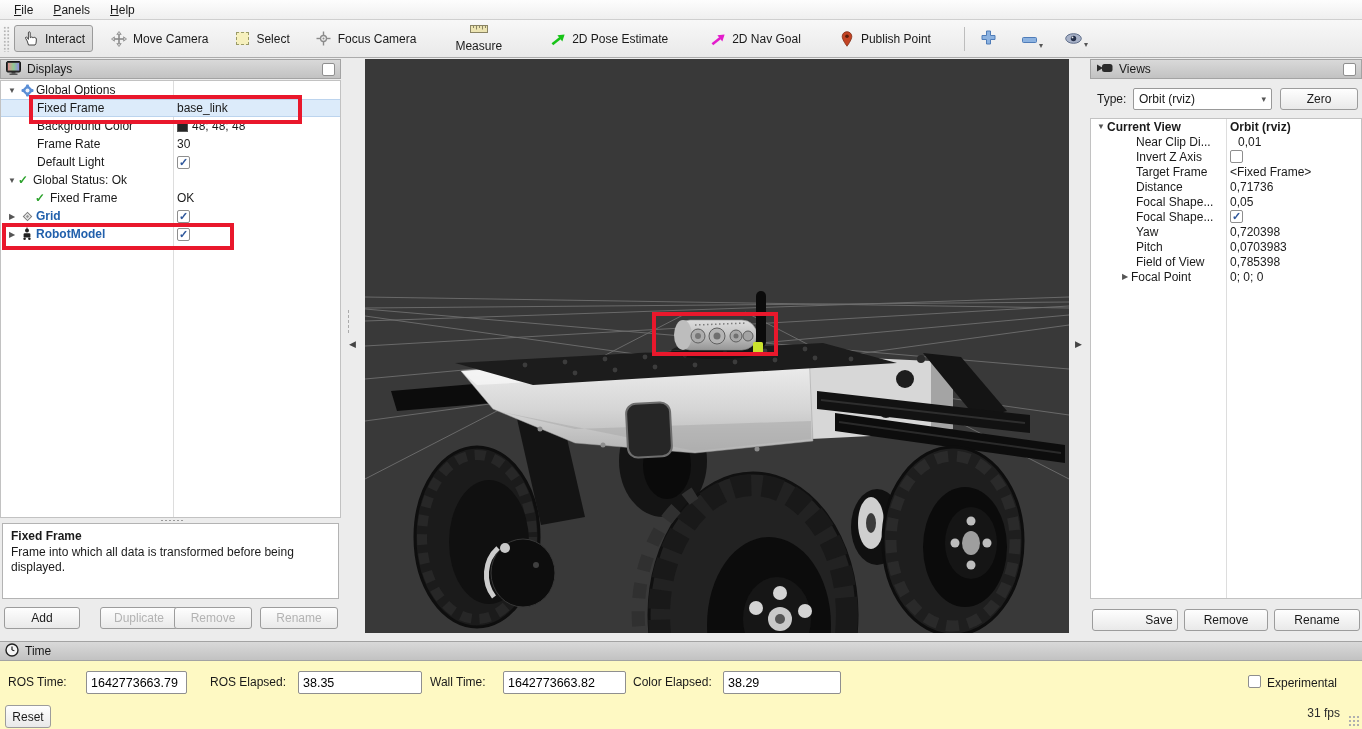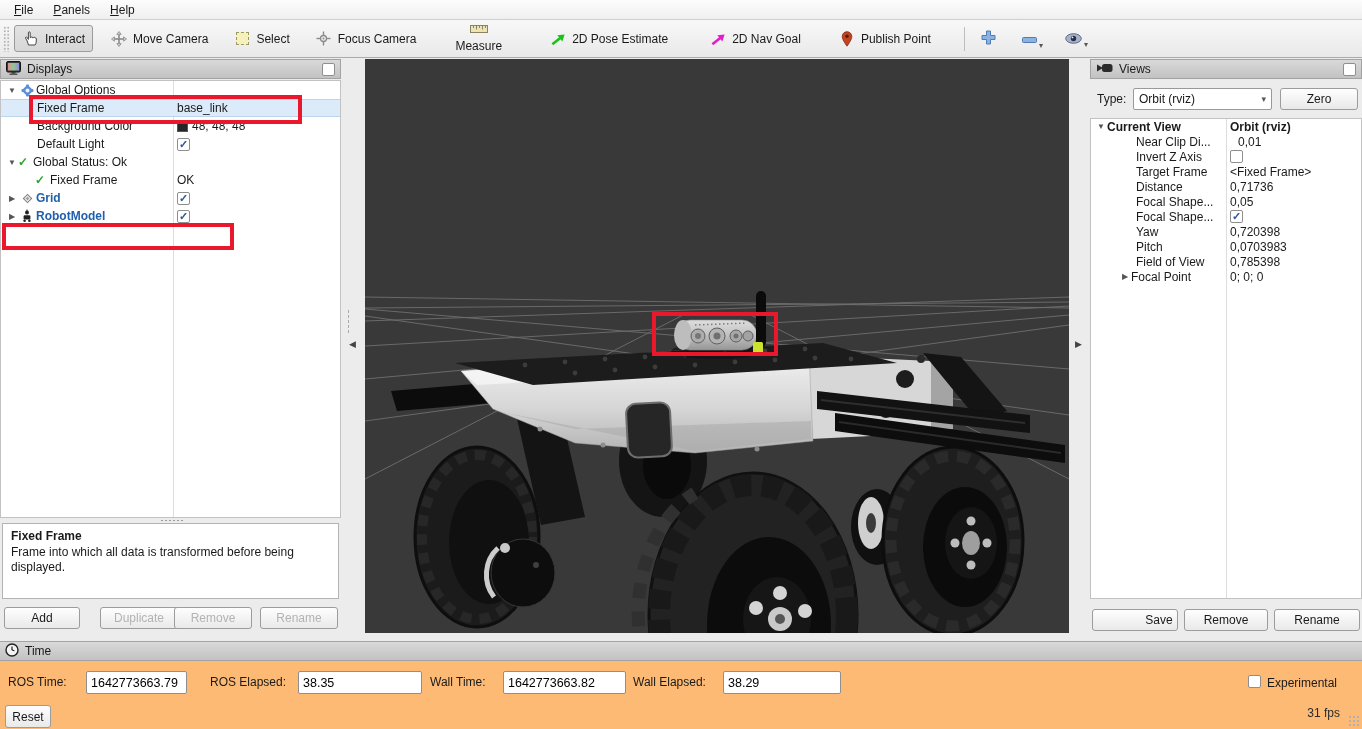--- a/index.html
+++ b/index.html
@@ -67,21 +67,21 @@
   .split-dots { position:absolute; top:250px; left:6px; width:3px; height:26px;
                 background-image:radial-gradient(#aaa 0.8px, transparent 1px); background-size:3px 5px; }
 
   
   .viewport { position:absolute; left:365px; top:59px; width:704px; height:574px; background:#393939; }
 
   
   .anno { position:absolute; border:4px solid #e9182c; z-index:60; pointer-events:none; }
 
   
-  .timepanel { position:absolute; left:0; top:641px; width:1362px; height:88px; background:#fdba74; }
+  .timepanel { position:absolute; left:0; top:641px; width:1362px; height:88px; background:#fef9c3; }
   .tfield { position:absolute; display:flex; align-items:center; }
   .tinput { position:absolute; height:23px; background:#fff; border:1px solid #8f8f8f; border-radius:2px;
             font-family:"Liberation Sans",sans-serif; font-size:12.5px; padding:0 4px; }
   .fps { position:absolute; color:#2b2b2b; }
   .grip { position:absolute; right:2px; bottom:2px; width:12px; height:12px;
           background-image:radial-gradient(#b0b0b0 1px, transparent 1.2px); background-size:4px 4px; }
 </style>
 </head>
 <body>
 
@@ -271,20 +271,27 @@
 
     <div class="trow" style="height:18px;">
       <span style="width:36px;"></span>
       <span class="tname">Background Color</span>
       <div class="tval" style="left:176px;">
         <span class="swatch" style="background-color: rgb(38, 38, 38);"></span>
         <span>48; 48; 48</span>
       </div>
     </div>
 
+    <div class="trow" style="height:18px;">
+      <span style="width:36px;"></span>
+      <span class="tname">Frame Rate</span>
+      <div class="tval" style="left:176px;">
+          <span>30</span>
+        </div>
+    </div>
 
     <div class="trow" style="height:18px;">
       <span style="width:36px;"></span>
       <span class="tname">Default Light</span>
       <div class="tval" style="left:176px;">
           <span class="cbox">✓</span>
         </div>
     </div>
 
     <div class="trow" style="height:18px;">
@@ -622,21 +629,21 @@
 
   <span class="tfield" style="left:8px; top:34px;">ROS Time:</span>
   <input class="tinput" style="left: 86px; top: 30px; width: 101px;" value="1642773663.79">
 
   <span class="tfield" style="left:210px; top:34px;">ROS Elapsed:</span>
   <input class="tinput" style="left: 298px; top: 30px; width: 124px;" value="38.35">
 
   <span class="tfield" style="left:430px; top:34px;">Wall Time:</span>
   <input class="tinput" style="left: 503px; top: 30px; width: 123px;" value="1642773663.82">
 
-  <span class="tfield" style="left:633px; top:34px;">Wall Elapsed:</span>
+  <span class="tfield" style="left:633px; top:34px;">Color Elapsed:</span>
   <input class="tinput" style="left: 723px; top: 30px; width: 118px;" value="38.29">
 
   <span class="cbox" style="position:absolute; left:1248px; top:34px;"></span>
   <span style="position:absolute; left:1267px; top:35px;">Experimental</span>
 
   <button class="btn" style="left:5px; top:64px; width:46px; height:23px;">Reset</button>
   <span class="fps" style="right:22px; top:65px;">31 fps</span>
   <div class="grip"></div>
 </div>
 

